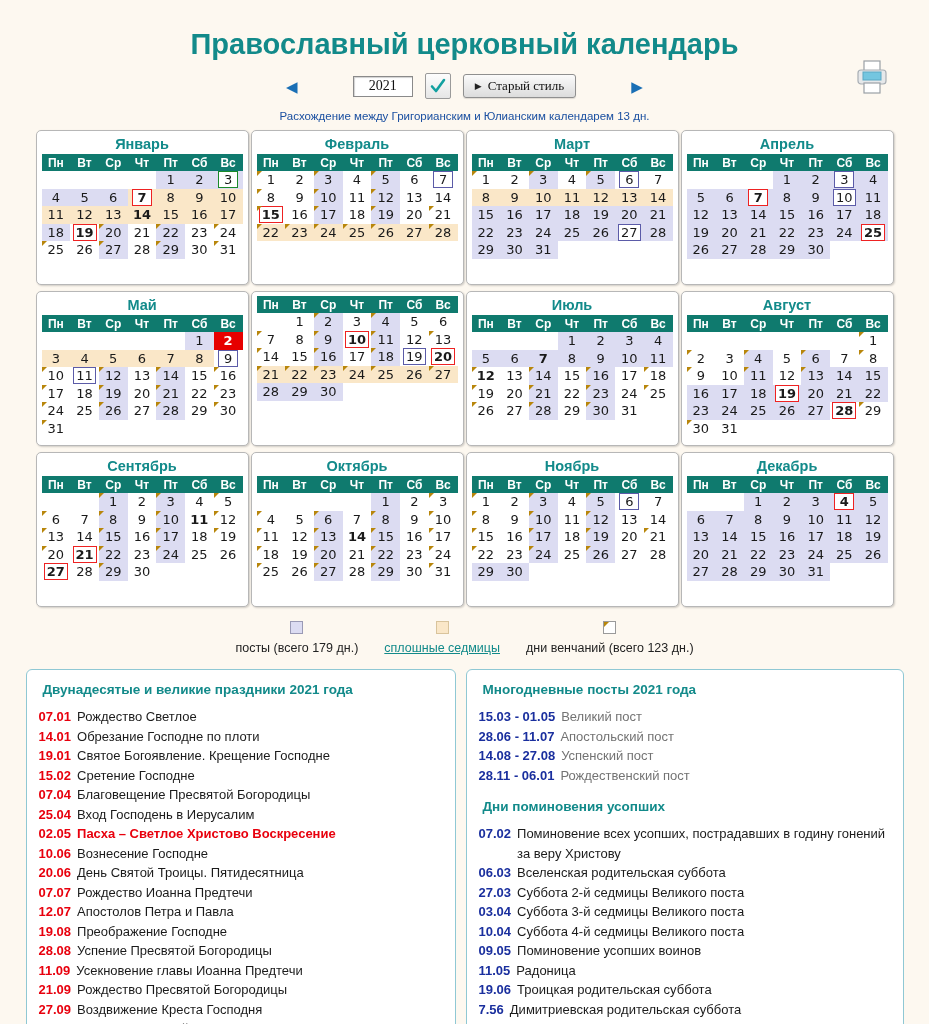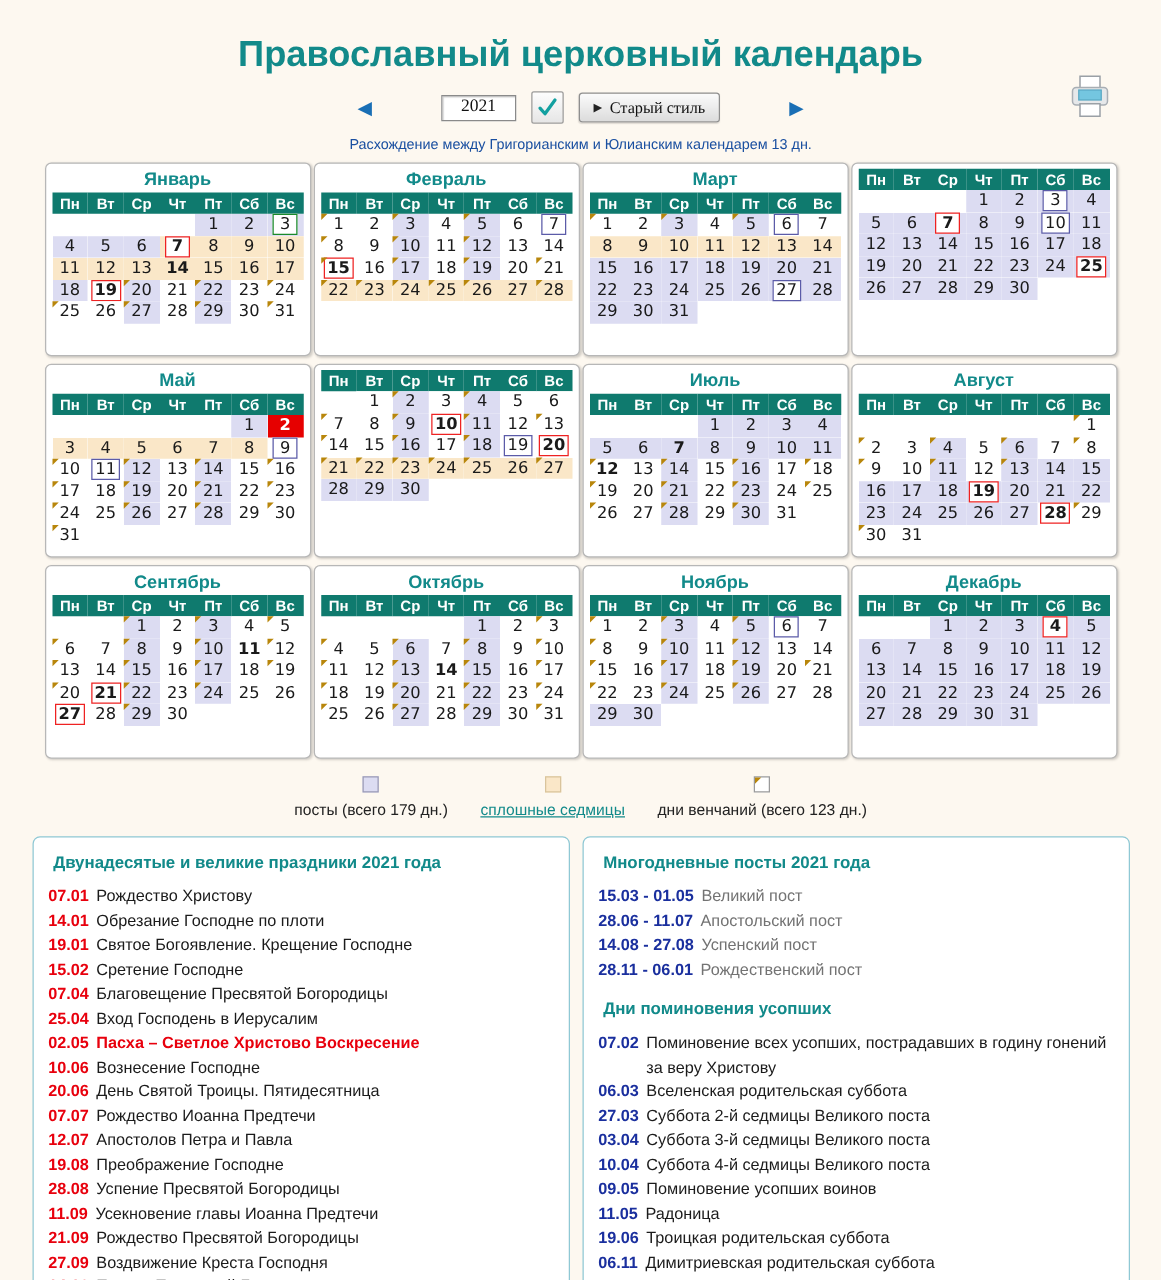--- a/index.html
+++ b/index.html
@@ -420,20 +420,21 @@
               <td>&nbsp;</td>
               <td>&nbsp;</td>
               <td>&nbsp;</td>
               <td>&nbsp;</td>
               <td>&nbsp;</td>
             </tr>
           </tbody>
         </table>
       </div>
       <div class="month">
+        <div class="m-name">Апрель</div>
         <table class="cal">
           <thead>
             <tr>
               <th>Пн</th>
               <th>Вт</th>
               <th>Ср</th>
               <th>Чт</th>
               <th>Пт</th>
               <th>Сб</th>
               <th class="sun">Вс</th>
@@ -1089,21 +1090,21 @@
       </div>
     </div>
 
   <div class="panels">
 
     <div class="panel left">
       <div class="p-head">Двунадесятые и великие праздники 2021 года</div>
       <ul class="evlist" id="feasts-list">
           <li>
             <span class="d">07.01</span>
-            <span class="t">Рождество Христову</span>
+            <span class="t">Рождество Светлое</span>
           </li>
           <li>
             <span class="d">14.01</span>
             <span class="t">Обрезание Господне по плоти</span>
           </li>
           <li>
             <span class="d">19.01</span>
             <span class="t">Святое Богоявление. Крещение Господне</span>
           </li>
           <li>
@@ -1217,21 +1218,21 @@
           </li>
           <li>
             <span class="d">11.05</span>
             <span class="t">Радоница</span>
           </li>
           <li>
             <span class="d">19.06</span>
             <span class="t">Троицкая родительская суббота</span>
           </li>
           <li>
-            <span class="d">06.11</span>
+            <span class="d">7.56</span>
             <span class="t">Димитриевская родительская суббота</span>
           </li>
         </ul>
       <div class="link">
         <span>Когда совершается венчание</span>
         <span class="tri">►</span>
       </div>
     </div>
 
   </div>

